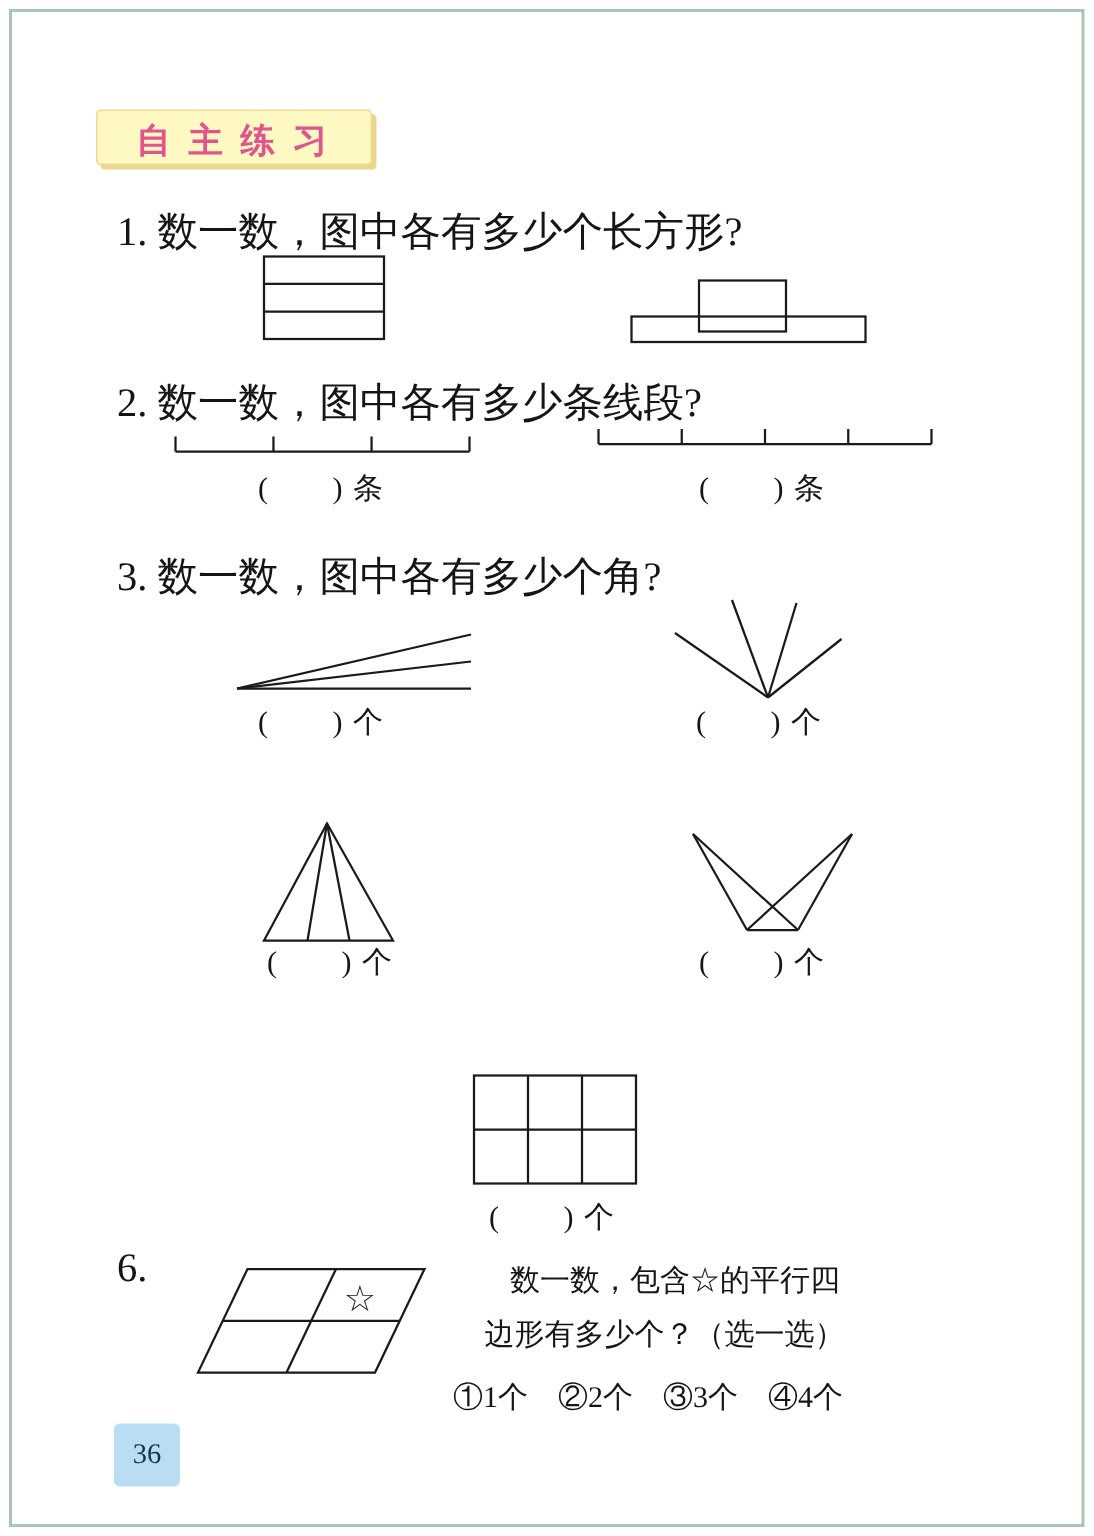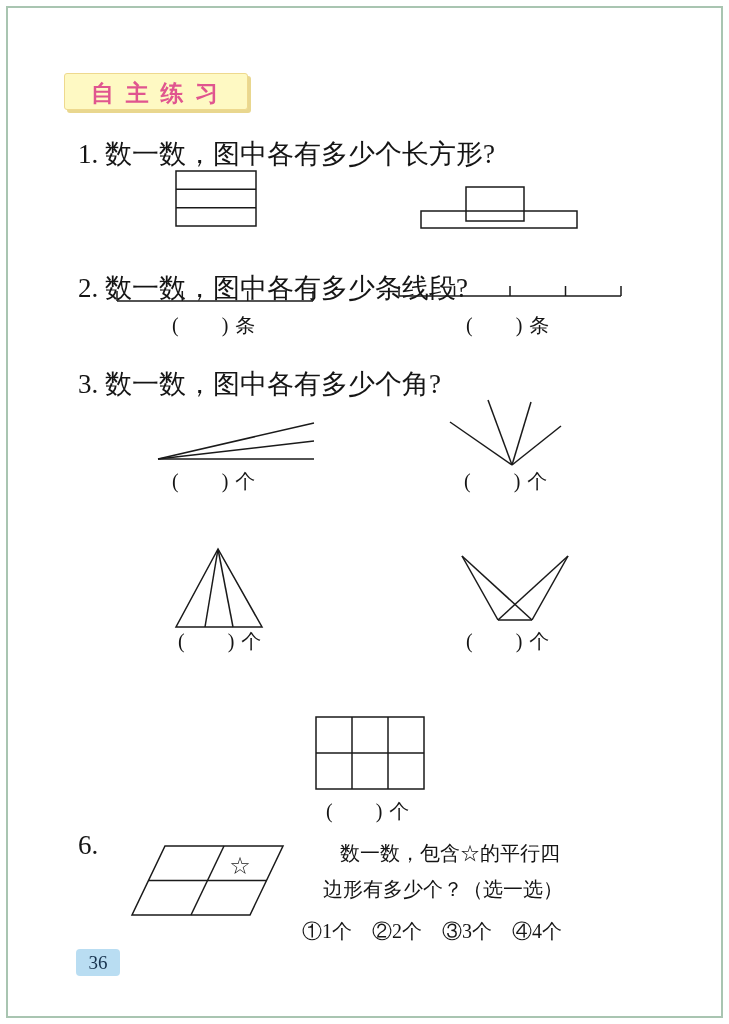--- a/index.html
+++ b/index.html
@@ -14,21 +14,21 @@
     display:flex;align-items:flex-end;justify-content:center;
     box-shadow:3px 3px 0 #e9d78f;
   }
   .banner-title{font-size:23px;font-weight:bold;color:#e0558f;letter-spacing:3px;white-space:pre;}
   .prompt{position:absolute;font-size:27px;white-space:pre;}
   .ans{position:absolute;font-size:20px;white-space:pre;letter-spacing:1px;}
   .qtext{position:absolute;font-size:20px;white-space:pre;}
   .fig{position:absolute;overflow:visible;}
   .fig g{stroke:#1a1a1a;stroke-width:1.5;fill:none;}
   .badge{
-    position:absolute;left:76px;top:949px;width:44px;height:27px;background:#b9ddf2;
+    position:absolute;left:76px;top:949px;width:44px;height:42px;background:#b9ddf2;
     border-radius:4px;display:flex;align-items:center;justify-content:center;
     font-size:19px;color:#17324e;
   }
 </style>
 </head>
 <body>
 
 <div class="page">
 
   <div class="frame"></div>
@@ -45,21 +45,21 @@
       <line x1="1" y1="37.7" x2="81" y2="37.7"></line>
     </g>
   </svg>
   <svg class="fig" style="left:420px;top:186px;" width="158" height="44">
     <g>
       <rect x="1" y="25" width="156" height="17"></rect>
       <rect x="46" y="1" width="58" height="34"></rect>
     </g>
   </svg>
 
-  <div class="prompt" style="left:78px;top:250px;margin-top:20px;">2. 数一数，图中各有多少条线段?</div>
+  <div class="prompt" style="left:78px;top:250px;">2. 数一数，图中各有多少条线段?</div>
   <svg class="fig" style="left:116px;top:289px;" width="198" height="14">
     <g>
       <line x1="1" y1="12" x2="197" y2="12"></line>
       <line x1="1" y1="2" x2="1" y2="12"></line>
       <line x1="66.3" y1="2" x2="66.3" y2="12"></line>
       <line x1="131.7" y1="2" x2="131.7" y2="12"></line>
       <line x1="197" y1="2" x2="197" y2="12"></line>
     </g>
   </svg>
   <svg class="fig" style="left:398px;top:284px;" width="224" height="14">

